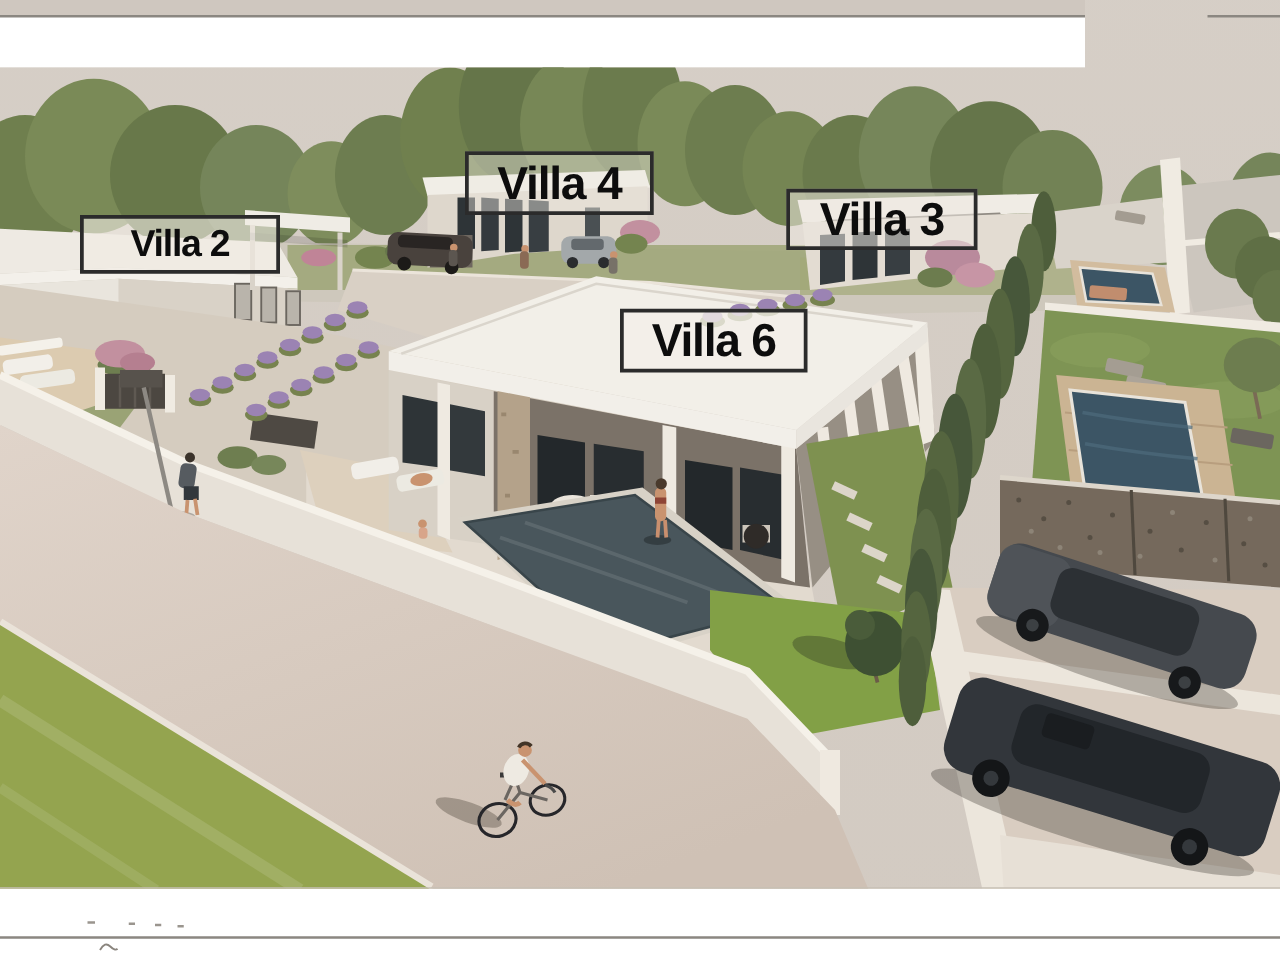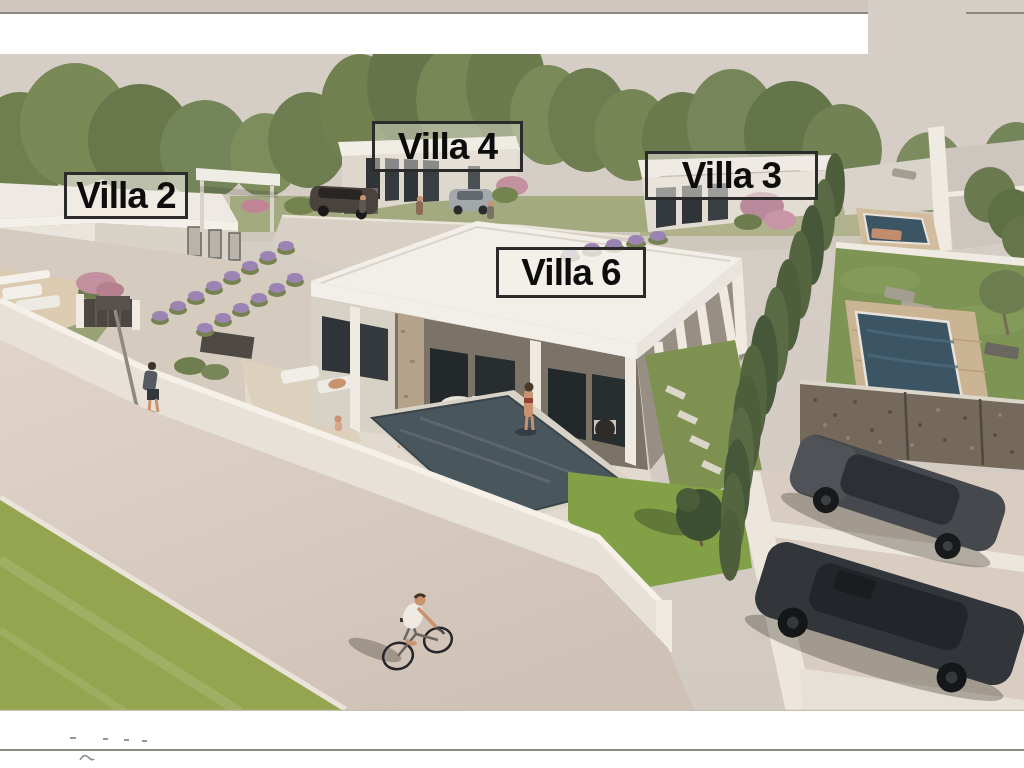--- a/index.html
+++ b/index.html
@@ -3,23 +3,23 @@
 <meta charset="utf-8">
 <style>
   html,body{margin:0;padding:0;background:#fff;}
   .page{position:relative;width:1024px;height:768px;background:#ffffff;overflow:hidden;
         font-family:"Liberation Sans",sans-serif;}
   .scene-svg{position:absolute;left:0;top:0;width:1024px;height:768px;display:block;}
   .villa-label{position:absolute;display:flex;align-items:center;justify-content:center;
         border:3px solid #2b2b2b;background:rgba(240,236,228,.62);color:#0d0d0d;
         font-weight:700;font-size:37px;line-height:1;letter-spacing:-1px;
         font-family:"Liberation Sans",sans-serif;box-sizing:border-box;}
-  #label-v2{left:64px;top:172px;width:124px;height:47px;font-size:37px;}
+  #label-v2{left:64px;top:172px;width:160px;height:47px;font-size:30px;}
   #label-v4{left:372px;top:121px;width:151px;height:51px;background:rgba(238,233,225,.45);}
-  #label-v3{left:645px;top:151px;width:173px;height:49px;background:rgba(238,233,225,.55);}
+  #label-v3{left:629px;top:151px;width:153px;height:49px;background:rgba(238,233,225,.55);}
   #label-v1{left:496px;top:247px;width:150px;height:51px;background:rgba(242,239,232,.8);}
 </style>
 </head>
 <body>
 
 <div class="page">
 
 <svg class="scene-svg" viewBox="0 0 1024 768">
   <defs>
     <clipPath id="photo-clip">

